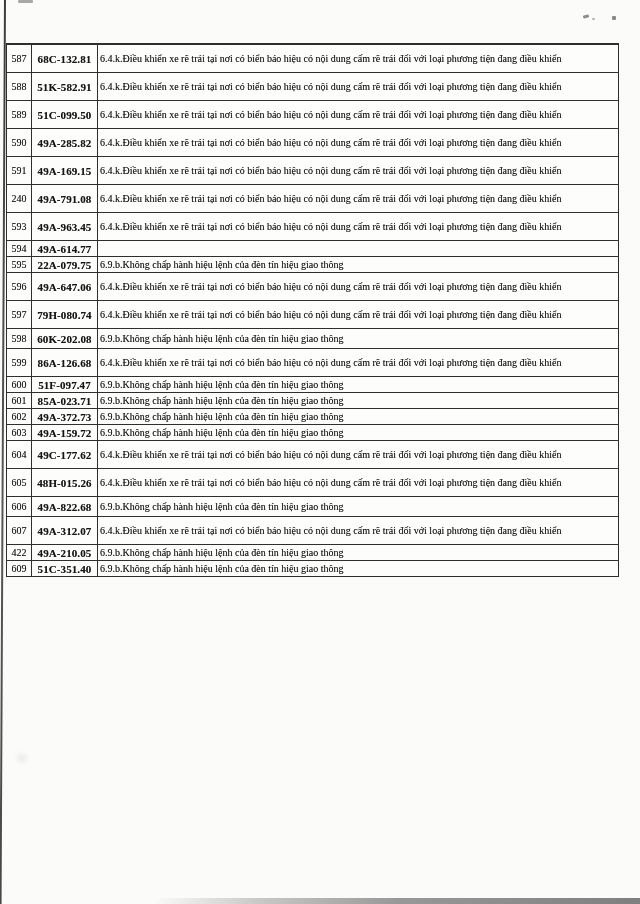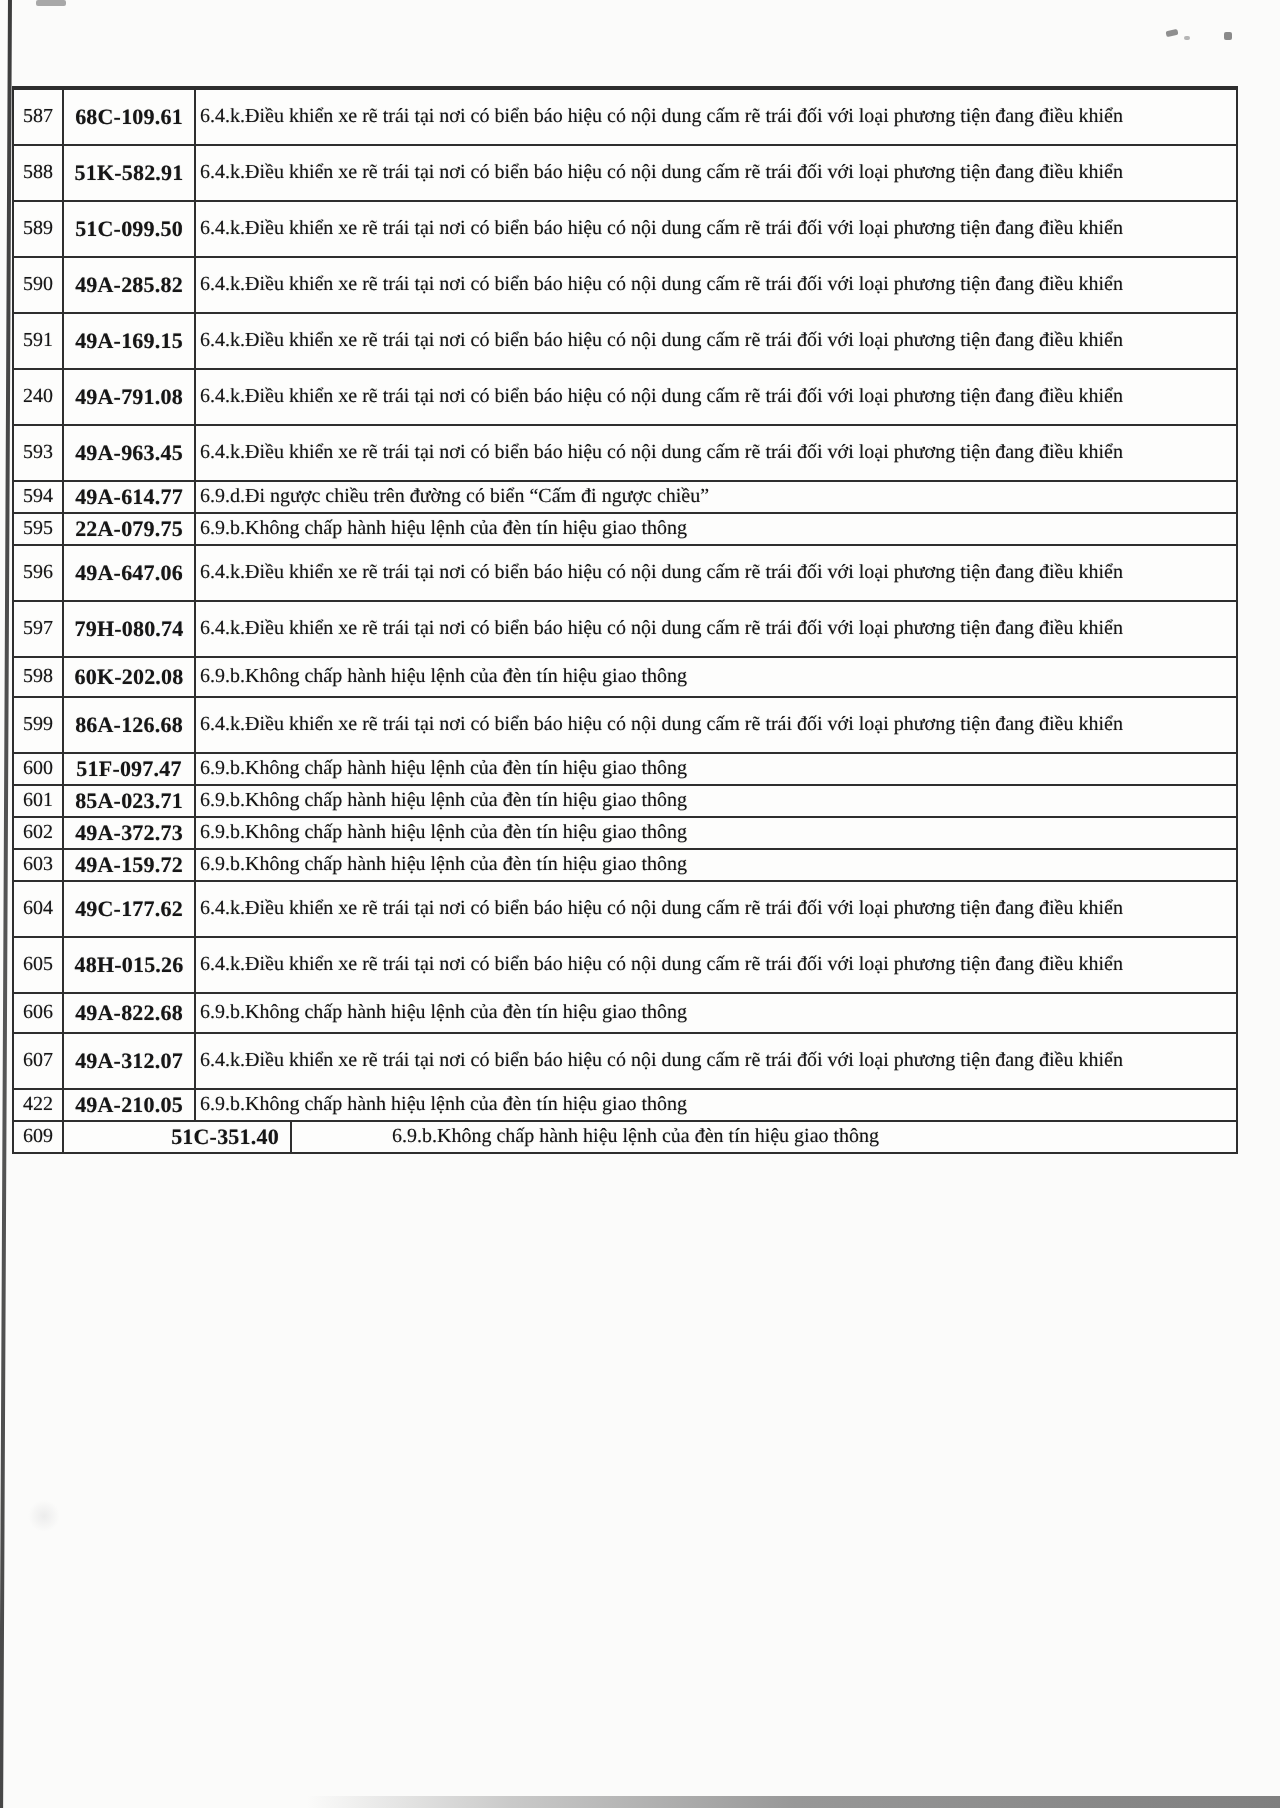--- a/index.html
+++ b/index.html
@@ -62,21 +62,21 @@
     box-sizing: border-box;
     border: 1px solid #2e2e2e;
     border-top-width: 2px;
     background: #fdfdfc;
     text-shadow: 0 0 0.4px rgba(25, 25, 25, 0.5);
   }
   .trow {
     display: flex;
     border-bottom: 1px solid #2e2e2e;
   }
-  .trow:last-child { border-bottom: none; gap: 48px; }
+  .trow:last-child { border-bottom: none; }
   .trow.tall  { height: 27px; }
   .trow.mid   { height: 19px; text-align: right; }
   .trow.short { height: 15px; }
   .cell {
     display: flex;
     align-items: center;
     box-sizing: border-box;
     overflow: hidden;
   }
   .c-no {
@@ -107,21 +107,21 @@
   <div class="edge-line"></div>
   <div class="speck speck-topleft"></div>
   <div class="speck speck-tr-a"></div>
   <div class="speck speck-tr-b"></div>
   <div class="speck speck-tr-c"></div>
   <div class="smudge"></div>
 
   <div class="vtable" id="violation-table">
       <div class="trow tall">
         <div class="cell c-no">587</div>
-        <div class="cell c-plate">68C-109.61</div>
+        <div class="cell c-plate">68C-132.81</div>
         <div class="cell c-viol">6.4.k.Điều khiển xe rẽ trái tại nơi có biển báo hiệu có nội dung cấm rẽ trái đối với loại phương tiện đang điều khiển</div>
       </div>
       <div class="trow tall">
         <div class="cell c-no">588</div>
         <div class="cell c-plate">51K-582.91</div>
         <div class="cell c-viol">6.4.k.Điều khiển xe rẽ trái tại nơi có biển báo hiệu có nội dung cấm rẽ trái đối với loại phương tiện đang điều khiển</div>
       </div>
       <div class="trow tall">
         <div class="cell c-no">589</div>
         <div class="cell c-plate">51C-099.50</div>
@@ -143,21 +143,20 @@
         <div class="cell c-viol">6.4.k.Điều khiển xe rẽ trái tại nơi có biển báo hiệu có nội dung cấm rẽ trái đối với loại phương tiện đang điều khiển</div>
       </div>
       <div class="trow tall">
         <div class="cell c-no">593</div>
         <div class="cell c-plate">49A-963.45</div>
         <div class="cell c-viol">6.4.k.Điều khiển xe rẽ trái tại nơi có biển báo hiệu có nội dung cấm rẽ trái đối với loại phương tiện đang điều khiển</div>
       </div>
       <div class="trow short">
         <div class="cell c-no">594</div>
         <div class="cell c-plate">49A-614.77</div>
-        <div class="cell c-viol">6.9.d.Đi ngược chiều trên đường có biển “Cấm đi ngược chiều”</div>
       </div>
       <div class="trow short">
         <div class="cell c-no">595</div>
         <div class="cell c-plate">22A-079.75</div>
         <div class="cell c-viol">6.9.b.Không chấp hành hiệu lệnh của đèn tín hiệu giao thông</div>
       </div>
       <div class="trow tall">
         <div class="cell c-no">596</div>
         <div class="cell c-plate">49A-647.06</div>
         <div class="cell c-viol">6.4.k.Điều khiển xe rẽ trái tại nơi có biển báo hiệu có nội dung cấm rẽ trái đối với loại phương tiện đang điều khiển</div>

